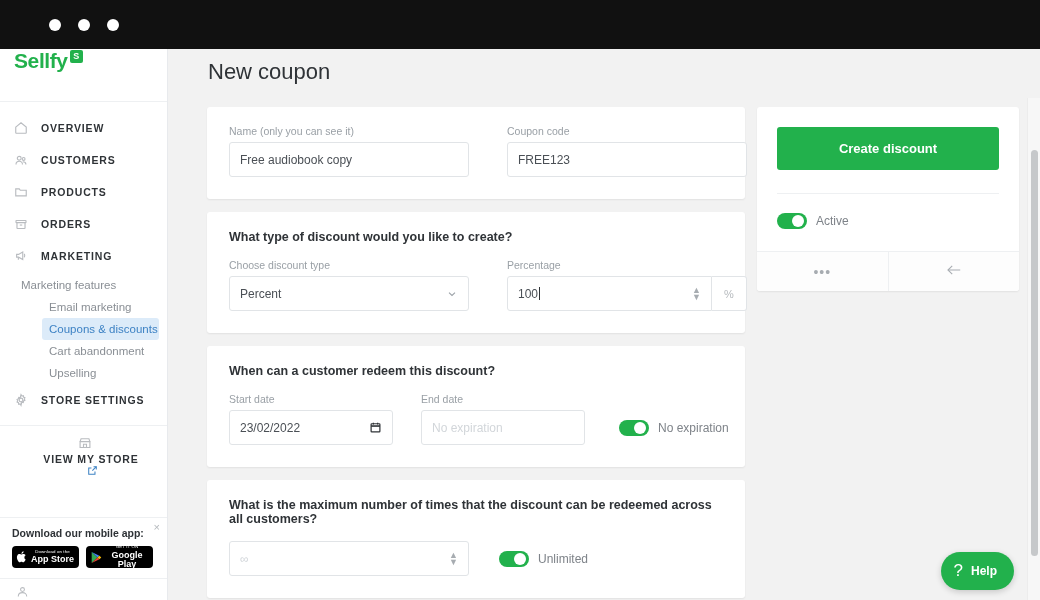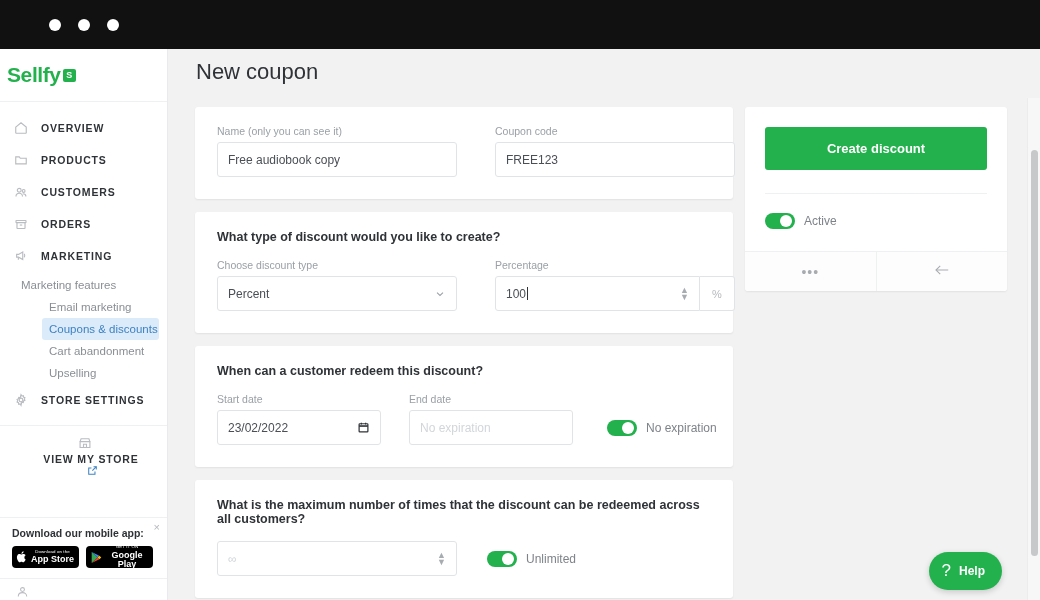--- a/index.html
+++ b/index.html
@@ -36,22 +36,22 @@
 
   
   #sidebar {
     position: absolute; left: 0; top: 0;
     width: 168px; height: 551px;
     background: #ffffff;
     border-right: 1px solid #e8eaed;
   }
   .logo-row {
     height: 53px;
-    display: flex; align-items: center;
-    padding-left: 7px;
+    display: flex; 
+    padding-left: 14px;
     border-bottom: 1px solid #eef0f2;
   }
   .logo-text {
     font-size: 21px; font-weight: bold;
     color: #22b14c; letter-spacing: -0.4px;
   }
   .logo-badge {
     display: inline-block;
     width: 13px; height: 13px;
     background: #22b14c; color: #fff;
@@ -150,21 +150,21 @@
     position: absolute; left: 0; bottom: 0;
     width: 167px; height: 22px;
     border-top: 1px solid #eef0f2;
     background: #fff;
     padding-left: 16px; padding-top: 5px;
     color: #b9bcc0;
   }
 
   
   #main {
-    position: absolute; left: 168px; top: 0;
+    position: absolute; left: 180px; top: 0;
     width: 859px; height: 551px;
     background: #f2f2f2;
     overflow: hidden;
   }
   #page-title {
     font-size: 22px; color: #2f3337;
     padding: 10px 0 0 28px;
     font-weight: normal;
   }
 
@@ -334,41 +334,41 @@
 
     <nav class="nav-list">
 
       <div class="nav-item">
         <span class="nav-icon">
           <svg width="14" height="14" viewBox="0 0 16 16" fill="none" stroke="currentColor" stroke-width="1.3">
               <path d="M2 7l6-5 6 5v6.5a.5.5 0 0 1-.5.5h-11a.5.5 0 0 1-.5-.5V7z"></path>
             </svg>
         </span>
         <span class="nav-label">OVERVIEW</span>
-      </div>
-
-      <div class="nav-item">
-        <span class="nav-icon">
-          <svg width="14" height="14" viewBox="0 0 16 16" fill="none" stroke="currentColor" stroke-width="1.3">
-              <path d="M2 4.5h4l1.2 1.5H14v6.5H2z"></path>
-            </svg>
-        </span>
-        <span class="nav-label">PRODUCTS</span>
       </div>
 
       <div class="nav-item">
         <span class="nav-icon">
           <svg width="14" height="14" viewBox="0 0 16 16" fill="none" stroke="currentColor" stroke-width="1.3">
               <circle cx="6" cy="6" r="2.2"></circle>
               <path d="M2.3 13c0-2.2 1.7-3.6 3.7-3.6S9.7 10.8 9.7 13"></path>
               <circle cx="11" cy="6.8" r="1.6"></circle>
               <path d="M10 10c2 0 3.6 1 3.6 3"></path>
             </svg>
         </span>
         <span class="nav-label">CUSTOMERS</span>
+      </div>
+
+      <div class="nav-item">
+        <span class="nav-icon">
+          <svg width="14" height="14" viewBox="0 0 16 16" fill="none" stroke="currentColor" stroke-width="1.3">
+              <path d="M2 4.5h4l1.2 1.5H14v6.5H2z"></path>
+            </svg>
+        </span>
+        <span class="nav-label">PRODUCTS</span>
       </div>
 
       <div class="nav-item">
         <span class="nav-icon">
           <svg width="14" height="14" viewBox="0 0 16 16" fill="none" stroke="currentColor" stroke-width="1.3">
               <rect x="2.3" y="4" width="11.4" height="2.4" rx=".4"></rect>
               <path d="M3.4 6.6v6a.6.6 0 0 0 .6.6h8a.6.6 0 0 0 .6-.6v-6"></path>
               <path d="M6.6 9.2h2.8"></path>
             </svg>
         </span>

